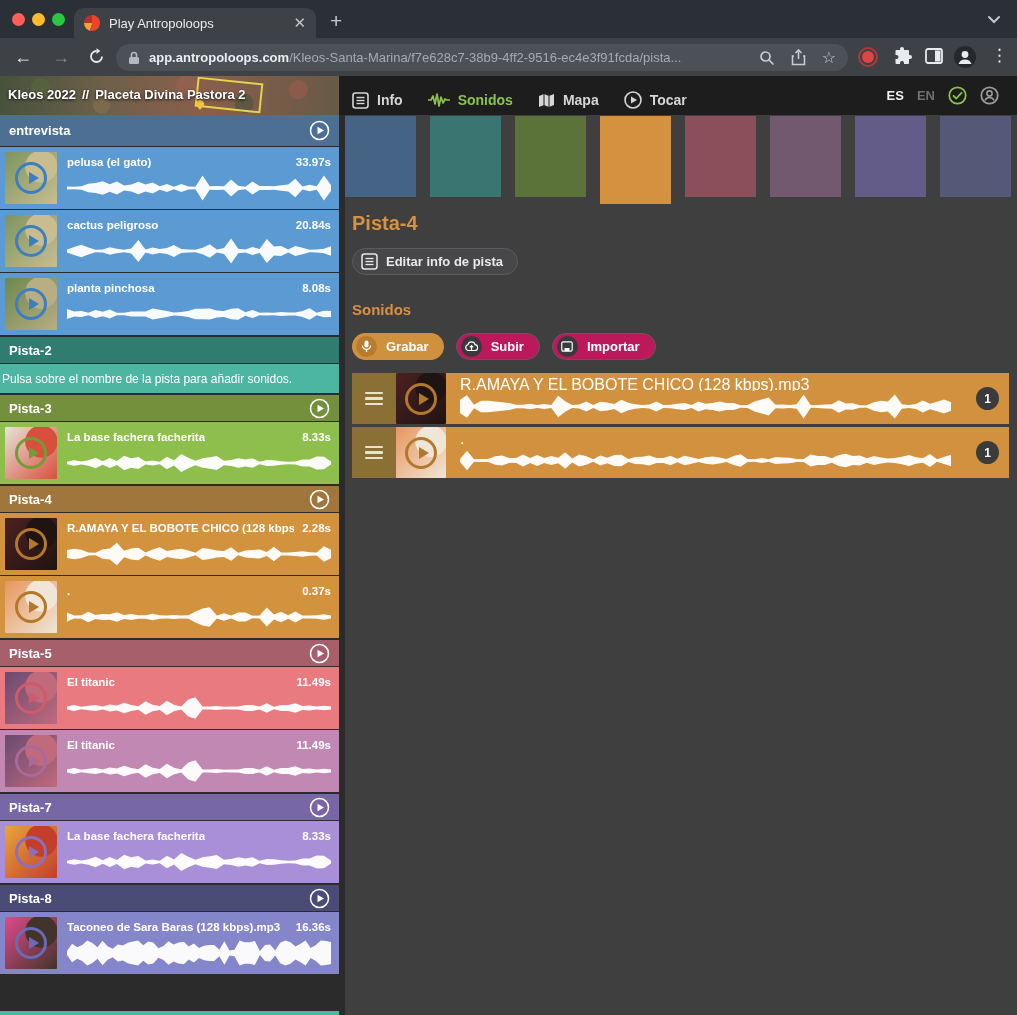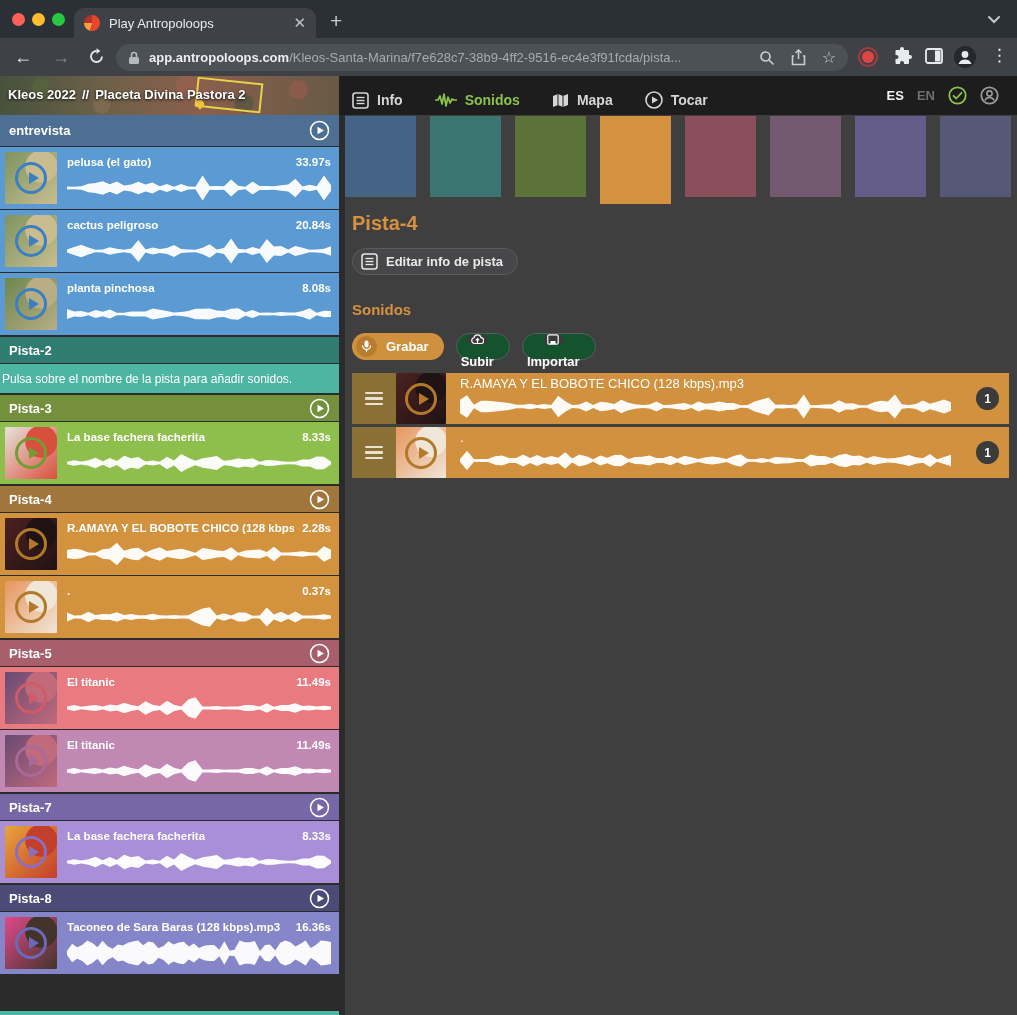--- a/index.html
+++ b/index.html
@@ -56,21 +56,21 @@
       radial-gradient(circle at 88% 35%, #8a5a4a 0 9px, transparent 10px),
       linear-gradient(90deg,#47523c,#6d6049 30%,#8a5f4c 60%,#665a46);
   }
   #map-plot { position:absolute; left:196px; top:4px; width:66px; height:30px;
               border:2px solid #e8d44a; transform:rotate(6deg); }
   #map-pin { position:absolute; left:196px; top:24px; width:8px; height:8px; border-radius:50% 50% 50% 0;
              background:#f2c53d; transform:rotate(-45deg); }
   #map-text { position:absolute; left:8px; top:11px; color:#fff; font-size:13px; font-weight:700;
               text-shadow:0 1px 3px rgba(0,0,0,.9); white-space:nowrap; }
   #map-text .sep { margin:0 6px; font-weight:700; }
-  #appnav { position:absolute; left:352px; top:0; height:48px; display:flex; align-items:center; gap:32px; }
+  #appnav { position:absolute; left:352px; top:0; height:48px; display:flex; align-items:center; gap:25px; }
   .nav-item { display:flex; align-items:center; gap:8px; color:#d6d6d6; font-size:14px; font-weight:600; }
   .nav-item.active { color:#8bc34a; }
   #header-right { position:absolute; right:18px; top:0; height:39px; display:flex; align-items:center; gap:13px; }
   #lang-es { color:#f0f0f0; font-size:13px; font-weight:700; }
   #lang-en { color:#6f6f6f; font-size:13px; font-weight:700; }
 
   
   #sidebar { position:absolute; left:0; top:115px; width:339px; height:900px; background:#2b2b2b; overflow:hidden; }
   #side-divider { position:absolute; left:339px; top:115px; width:6px; height:900px; background:#2b2b2b; }
   .s-head { height:26px; margin:2px 0 1px; display:flex; align-items:center; justify-content:space-between;
@@ -99,31 +99,31 @@
   #edit-btn { position:absolute; left:352px; top:248px; height:27px; display:flex; align-items:center; gap:8px;
               padding:0 14px 0 8px; background:#474749; border:1px solid #5c5c5e; border-radius:14px;
               color:#e9e9e9; font-size:13px; font-weight:600; }
   #sounds-label { position:absolute; left:352px; top:301px; font-size:15px; font-weight:700; }
   #action-btns { position:absolute; left:352px; top:333px; display:flex; gap:12px; }
   .pill { height:27px; border-radius:14px; display:flex; align-items:center; gap:9px;
           padding:0 15px 0 4px; font-size:13px; font-weight:600; color:#fff; }
   .pill .pic { width:21px; height:21px; border-radius:50%; display:flex; align-items:center; justify-content:center; }
   #btn-grabar { background:#d0913f; }
   #btn-grabar .pic { background:#b97c2e; }
-  #btn-subir, #btn-importar { background:#14532d; border:1px solid #5c5c5e;flex-direction:column; }
+  #btn-subir, #btn-importar { background:#be185d; border:1px solid #5c5c5e; }
   #btn-subir .pic, #btn-importar .pic { background:#3a3a3c; }
 
   #rows { position:absolute; left:352px; top:373px; width:657px; }
   .m-row { position:relative; height:51px; margin-bottom:3px; display:flex; background:#d2913e; }
   .m-handle { width:44px; flex:0 0 auto; background:#8a7034; display:flex; flex-direction:column;
               justify-content:center; align-items:center; gap:3px; }
   .m-handle span { width:18px; height:2.5px; background:#e8e2d2; border-radius:1px; }
   .m-thumb { position:relative; width:50px; height:51px; flex:0 0 auto; overflow:hidden; }
   .m-body { flex:1; min-width:0; padding:3px 58px 5px 14px; display:flex; flex-direction:column; }
-  .m-title { color:#fff; font-size:13px; height:15px; white-space:nowrap; overflow:hidden; }
+  .m-title { color:#fff; font-size:16px; height:15px; white-space:nowrap; overflow:hidden; }
   .m-wave { flex:1; }
   .m-badge { position:absolute; right:10px; top:14px; width:23px; height:23px; border-radius:50%;
              background:#3b3b3b; color:#fff; font-size:12px; font-weight:700;
              display:flex; align-items:center; justify-content:center; }
 </style>
 </head>
 <body>
 
 <div id="tabstrip">
   <span class="traffic" id="tl-red"></span>

